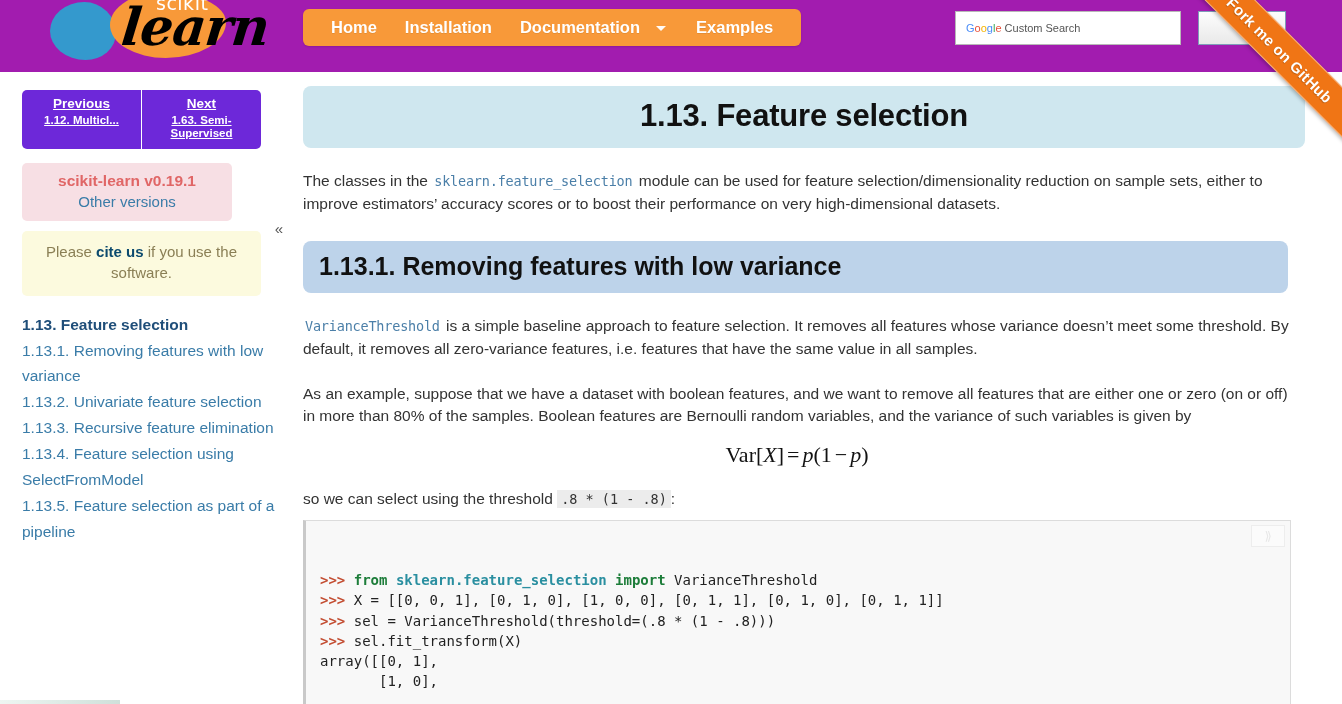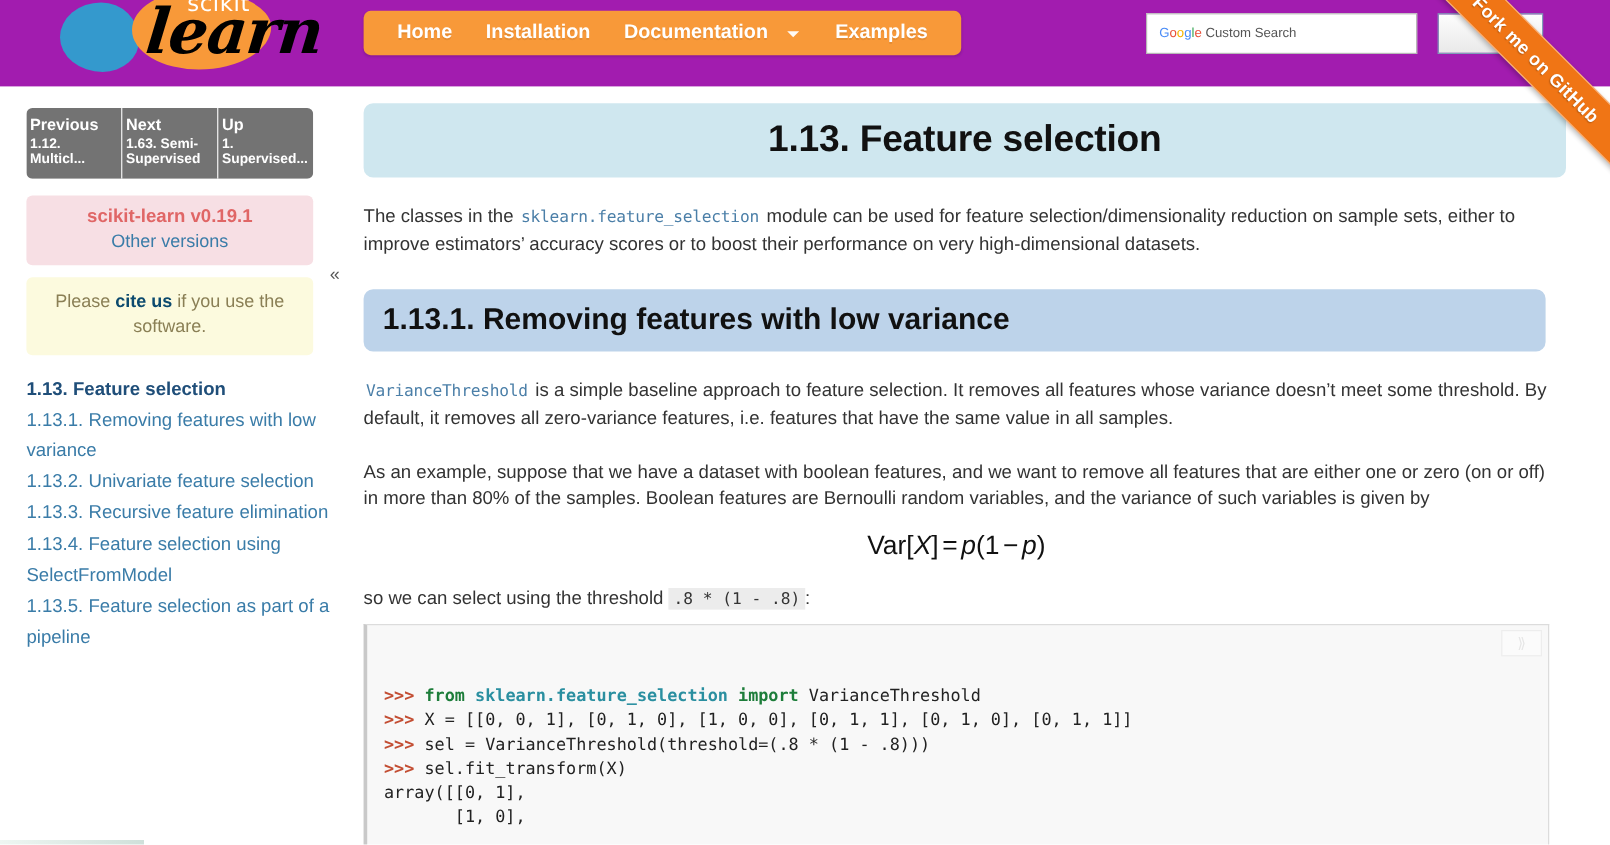--- a/index.html
+++ b/index.html
@@ -148,38 +148,39 @@
   }
   #relbar {
     display: flex;
     width: 239px;
     margin: 0 0 0 2px;
     border-radius: 5px;
     overflow: hidden;
   }
   .rel-btn {
     flex: 1 1 0;
-    background: #737373;
+    background: #6d28d9;
     color: #fff;
-    text-align: left;
+    text-align: center;
     padding: 6px 3px 8px 3px;
     font-size: 11.5px;
     font-weight: bold;
     line-height: 1.18;
     cursor: pointer;
     border-right: 1px solid #fff;
     min-width: 0;
     overflow: hidden;
+    text-decoration: underline;
   }
   .rel-btn:last-child { border-right: none; }
   .rel-btn .rel-title { font-size: 13.5px; display: block; margin-bottom: 2px; }
 
   #version-box {
     margin: 14px 0 0 2px;
-    width: 239px;
+    width: 210px;
     background: #f7dfe4;
     border-radius: 5px;
     text-align: center;
     padding: 9px 6px 11px 6px;
   }
   #version-box .ver-name {
     color: #e06666;
     font-weight: bold;
     font-size: 15.5px;
     display: block;
@@ -300,21 +301,21 @@
     font-family: "DejaVu Sans Mono", monospace;
     font-size: 13.5px;
     color: #333;
     background: #ececec;
     padding: 1px 4px;
   }
   .math-block {
     margin: 14px 0 0 14px;
     width: 988px;
     text-align: center;
-    font-family: Liberation Sans, sans-serif;
+    font-family: Liberation Serif, serif;
     font-size: 22px;
     color: #111;
   }
   .math-block .mi { font-style: italic; }
   .math-block .mo { font-style: normal; padding: 0 3px; }
 
   #code-block {
     position: relative;
     margin: 10px 0 0 14px;
     width: 988px;
@@ -386,24 +387,20 @@
 
     <div id="relbar">
       <div class="rel-btn">
         <span class="rel-title">Previous</span>
         <span>1.12. Multicl...</span>
       </div>
       <div class="rel-btn">
         <span class="rel-title">Next</span>
         <span>1.63. Semi-Supervised</span>
       </div>
-      <div class="rel-btn">
-        <span class="rel-title">Up</span>
-        <span>1. Supervised...</span>
-      </div>
     </div>
 
     <div id="version-box">
       <span class="ver-name">scikit-learn v0.19.1</span>
       <span class="ver-other">Other versions</span>
     </div>
 
     <div id="cite-box"><span>Please </span><span class="cite-link">cite us</span><span> if you use the software.</span></div>
 
     <div id="toc">

